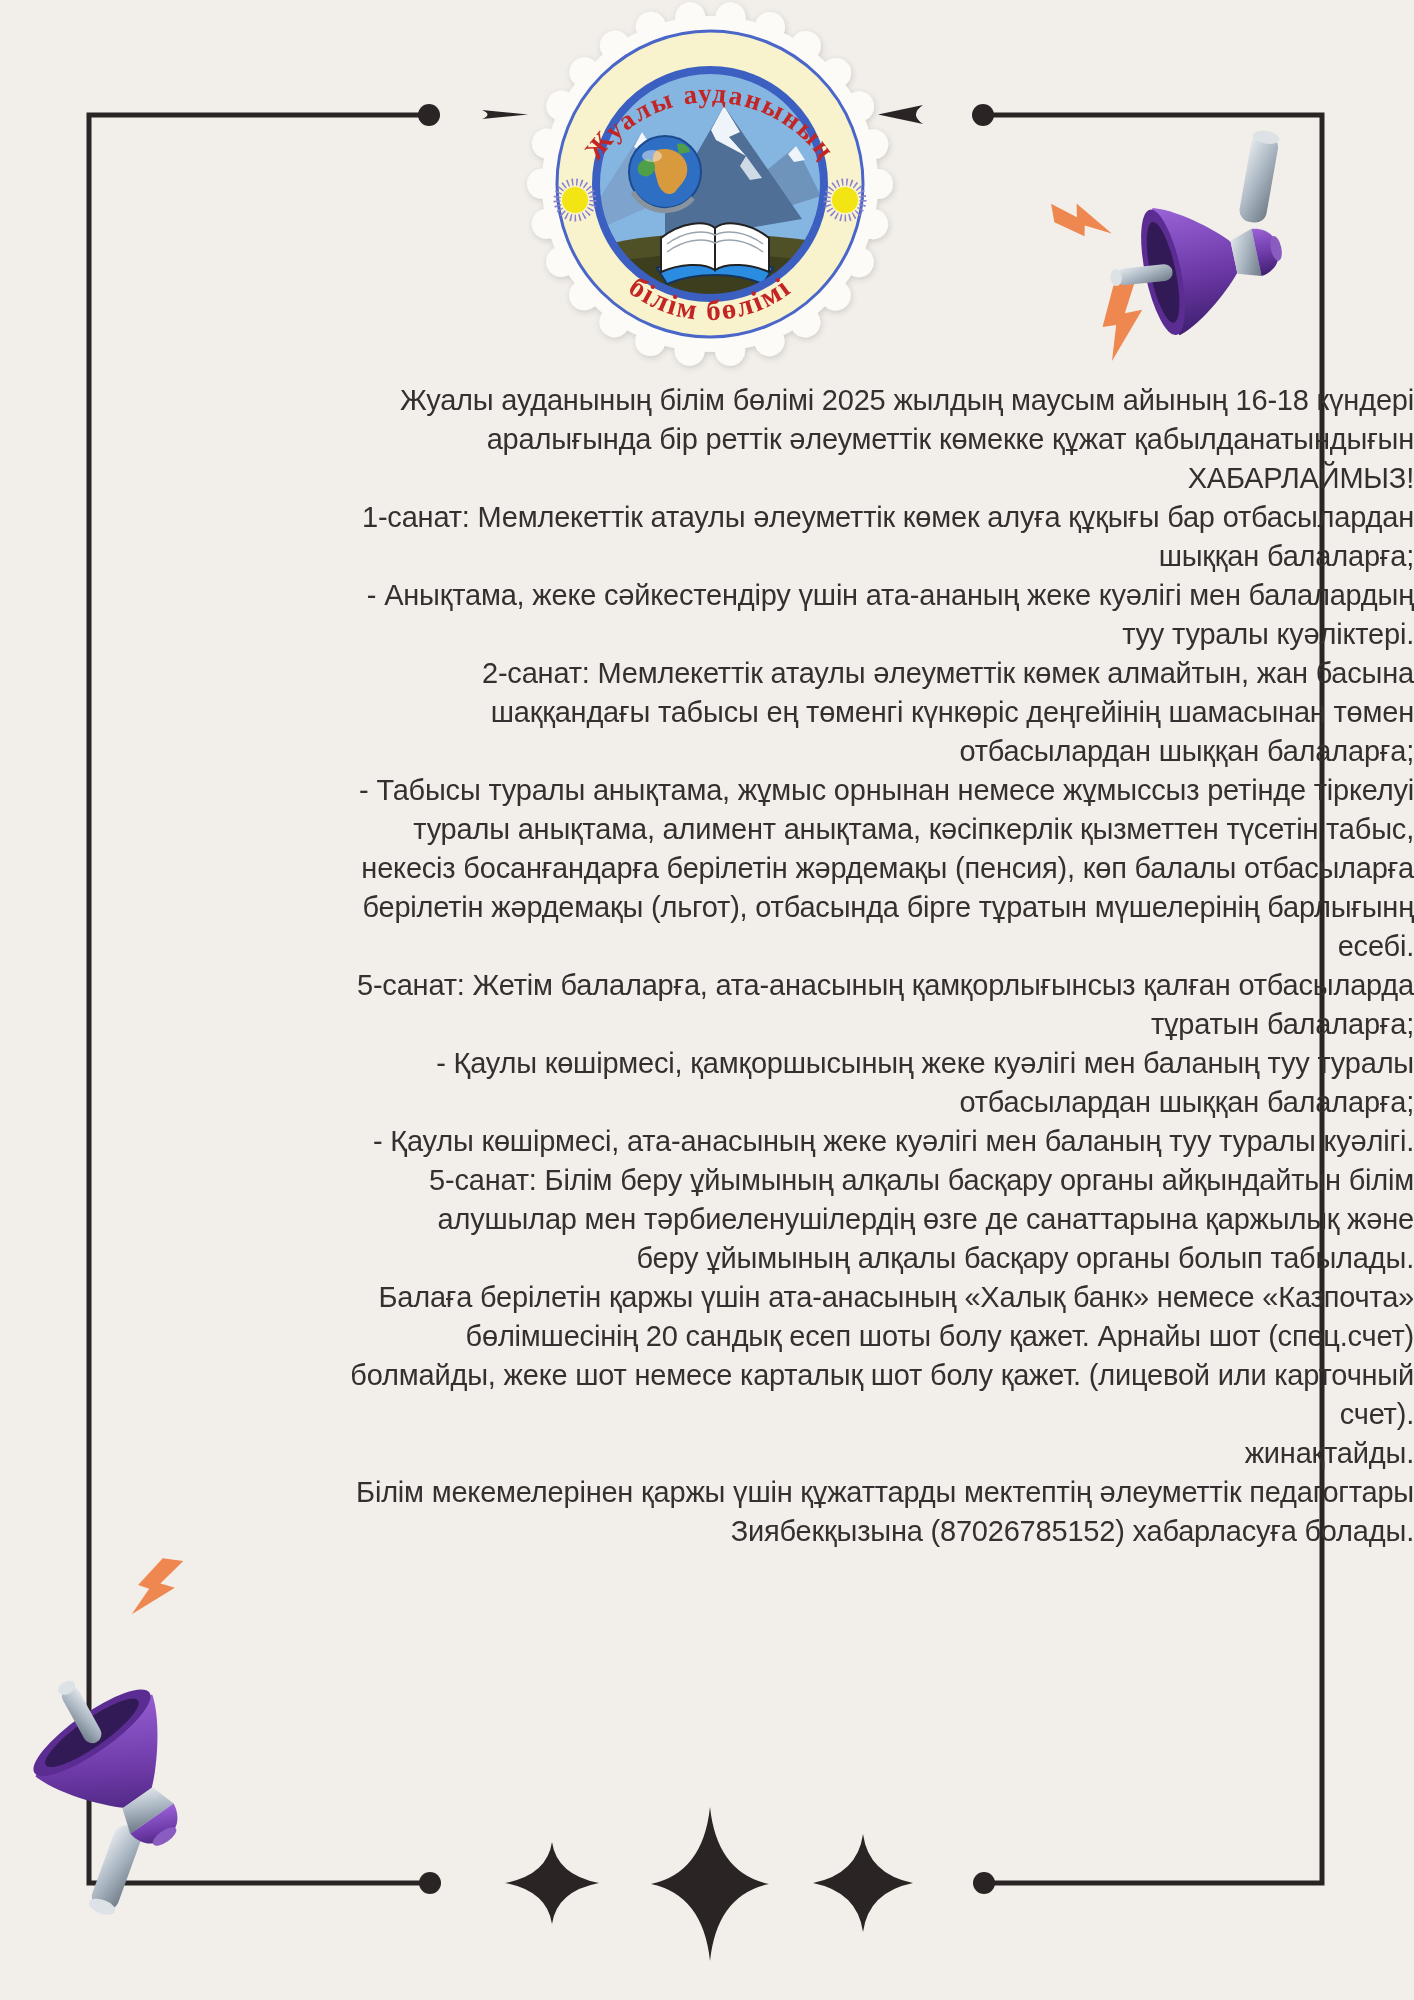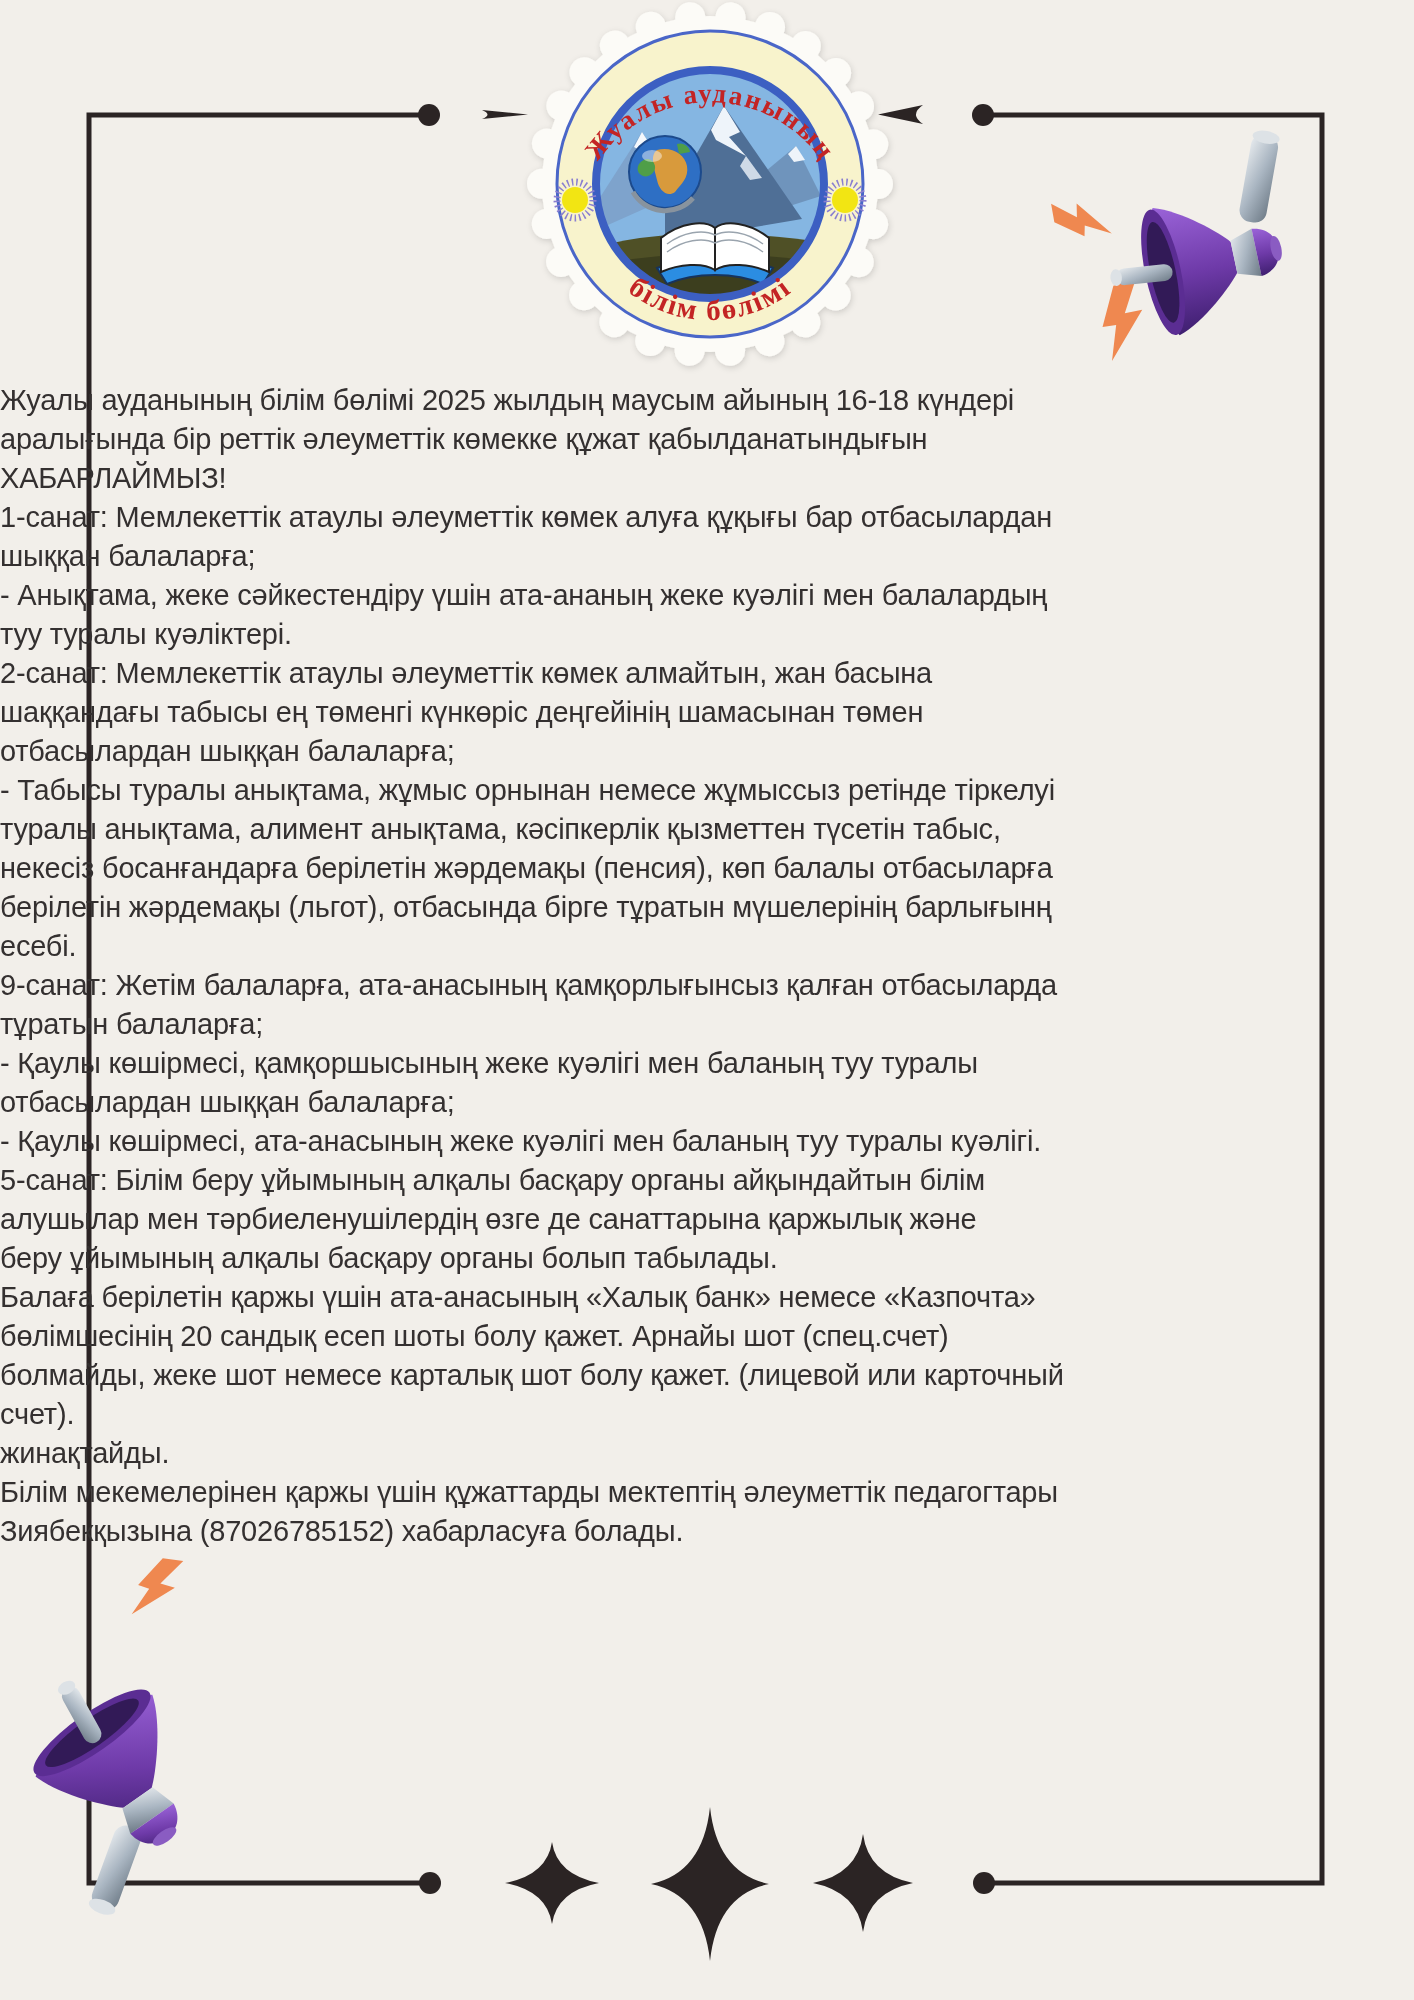--- a/index.html
+++ b/index.html
@@ -6,21 +6,21 @@
   body{width:1414px;height:2000px;overflow:hidden;font-family:"Liberation Sans",sans-serif;}
   .poster{position:relative;width:1414px;height:2000px;background:#f2efea;}
   .layer{position:absolute;left:0;top:0;}
   
   .announcement{
     position:absolute;left:0;top:381px;width:1414px;
     color:#343030;text-align:center;z-index:5;
   }
   .text-line{
     height:39px;line-height:39px;font-size:29px;letter-spacing:-0.2px;
-    white-space:nowrap;text-align:left;
+    white-space:nowrap;text-align:right;
   }
   svg{display:block;}
   .abs{position:absolute;}
 </style>
 </head>
 <body>
 
 <div class="poster">
 
   <svg class="layer" width="1414" height="2000" viewBox="0 0 1414 2000">
@@ -201,21 +201,21 @@
       <div class="text-line">- Анықтама, жеке сәйкестендіру үшін ата-ананың жеке куәлігі мен балалардың</div>
       <div class="text-line">туу туралы куәліктері.</div>
       <div class="text-line">2-санат: Мемлекеттік атаулы әлеуметтік көмек алмайтын, жан басына</div>
       <div class="text-line">шаққандағы табысы ең төменгі күнкөріс деңгейінің шамасынан төмен</div>
       <div class="text-line">отбасылардан шыққан балаларға;</div>
       <div class="text-line">- Табысы туралы анықтама, жұмыс орнынан немесе жұмыссыз ретінде тіркелуі</div>
       <div class="text-line">туралы анықтама, алимент анықтама, кәсіпкерлік қызметтен түсетін табыс,</div>
       <div class="text-line">некесіз босанғандарға берілетін жәрдемақы (пенсия), көп балалы отбасыларға</div>
       <div class="text-line">берілетін жәрдемақы (льгот), отбасында бірге тұратын мүшелерінің барлығынң</div>
       <div class="text-line">есебі.</div>
-      <div class="text-line">9-санат: Жетім балаларға, ата-анасының қамқорлығынсыз қалған отбасыларда</div>
+      <div class="text-line">5-санат: Жетім балаларға, ата-анасының қамқорлығынсыз қалған отбасыларда</div>
       <div class="text-line">тұратын балаларға;</div>
       <div class="text-line">- Қаулы көшірмесі, қамқоршысының жеке куәлігі мен баланың туу туралы</div>
       <div class="text-line">отбасылардан шыққан балаларға;</div>
       <div class="text-line">- Қаулы көшірмесі, ата-анасының жеке куәлігі мен баланың туу туралы куәлігі.</div>
       <div class="text-line">5-санат: Білім беру ұйымының алқалы басқару органы айқындайтын білім</div>
       <div class="text-line">алушылар мен тәрбиеленушілердің өзге де санаттарына қаржылық және</div>
       <div class="text-line">беру ұйымының алқалы басқару органы болып табылады.</div>
       <div class="text-line">Балаға берілетін қаржы үшін ата-анасының «Халық банк» немесе «Казпочта»</div>
       <div class="text-line">бөлімшесінің 20 сандық есеп шоты болу қажет. Арнайы шот (спец.счет)</div>
       <div class="text-line">болмайды, жеке шот немесе карталық шот болу қажет. (лицевой или карточный</div>

